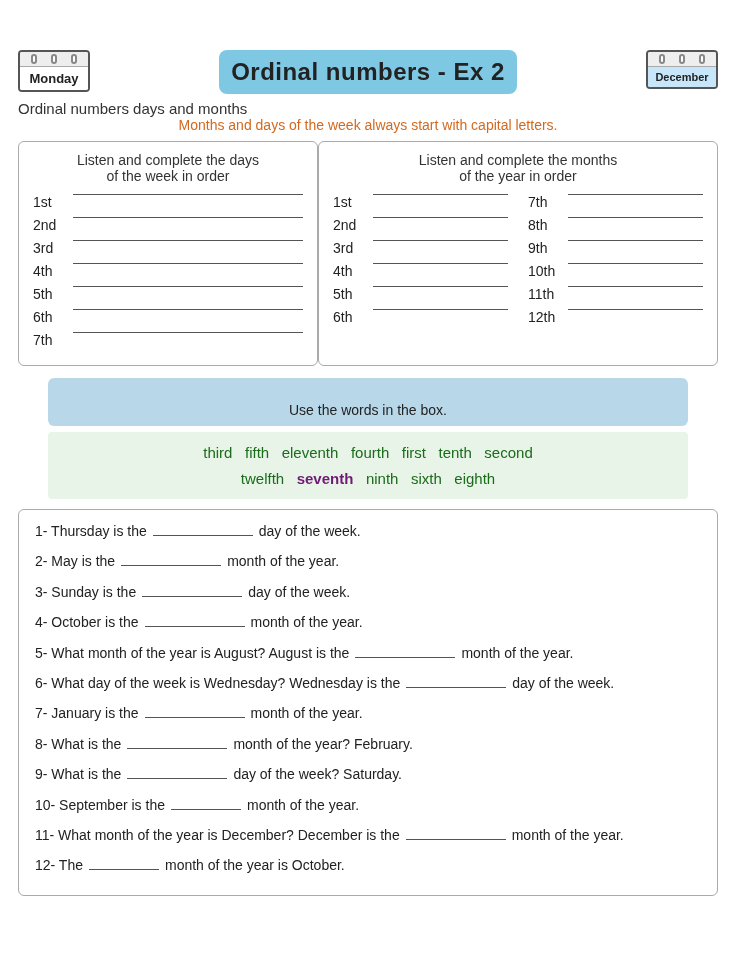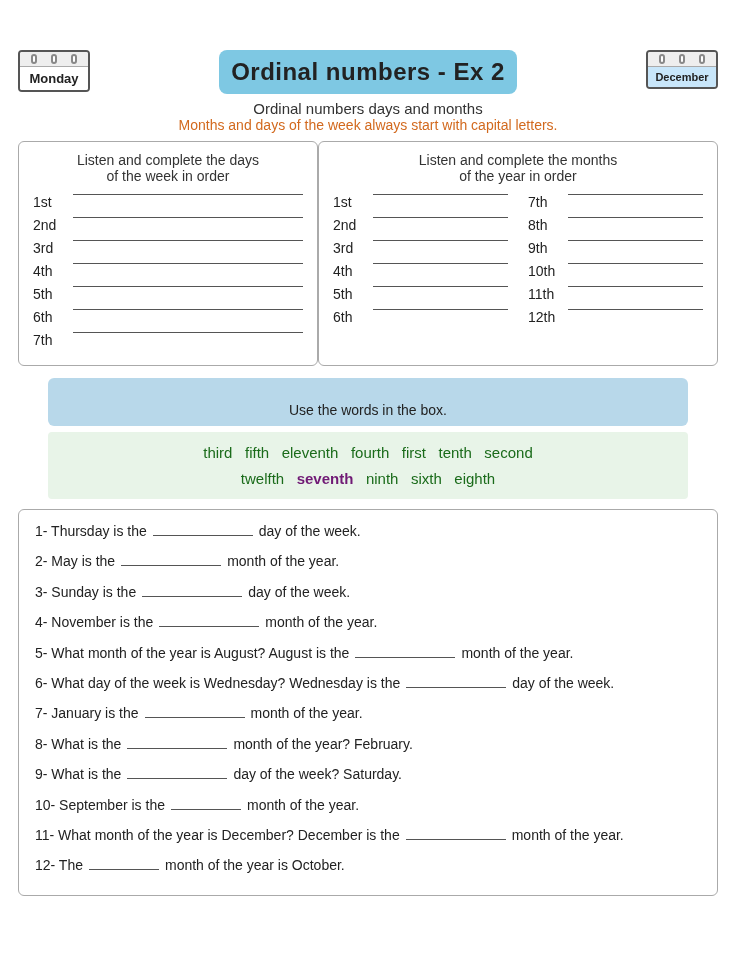--- a/index.html
+++ b/index.html
@@ -70,21 +70,20 @@
       border-radius: 8px;
       padding: 8px 12px;
       font-size: 24px;
       font-weight: bold;
       text-align: center;
       color: #222;
       letter-spacing: 0.5px;
     }
 
     .subtitle {
-      text-align: center;
       font-size: 15px;
       margin-top: 6px;
       color: #333;
     }
     .subtitle-warning {
       text-align: center;
       color: #d2691e;
       font-size: 14px;
       margin-bottom: 8px;
     }
@@ -343,21 +342,21 @@
     <span>month of the year.</span>
   </div>
 
   <div class="sentence-row">
     <span>3- Sunday is the</span>
     <span class="sentence-blank"></span>
     <span>day of the week.</span>
   </div>
 
   <div class="sentence-row">
-    <span>4- November is the</span>
+    <span>4- October is the</span>
     <span class="sentence-blank"></span>
     <span>month of the year.</span>
   </div>
 
   <div class="sentence-row">
     <span>5- What month of the year is August? August is the</span>
     <span class="sentence-blank"></span>
     <span>month of the year.</span>
   </div>
 

